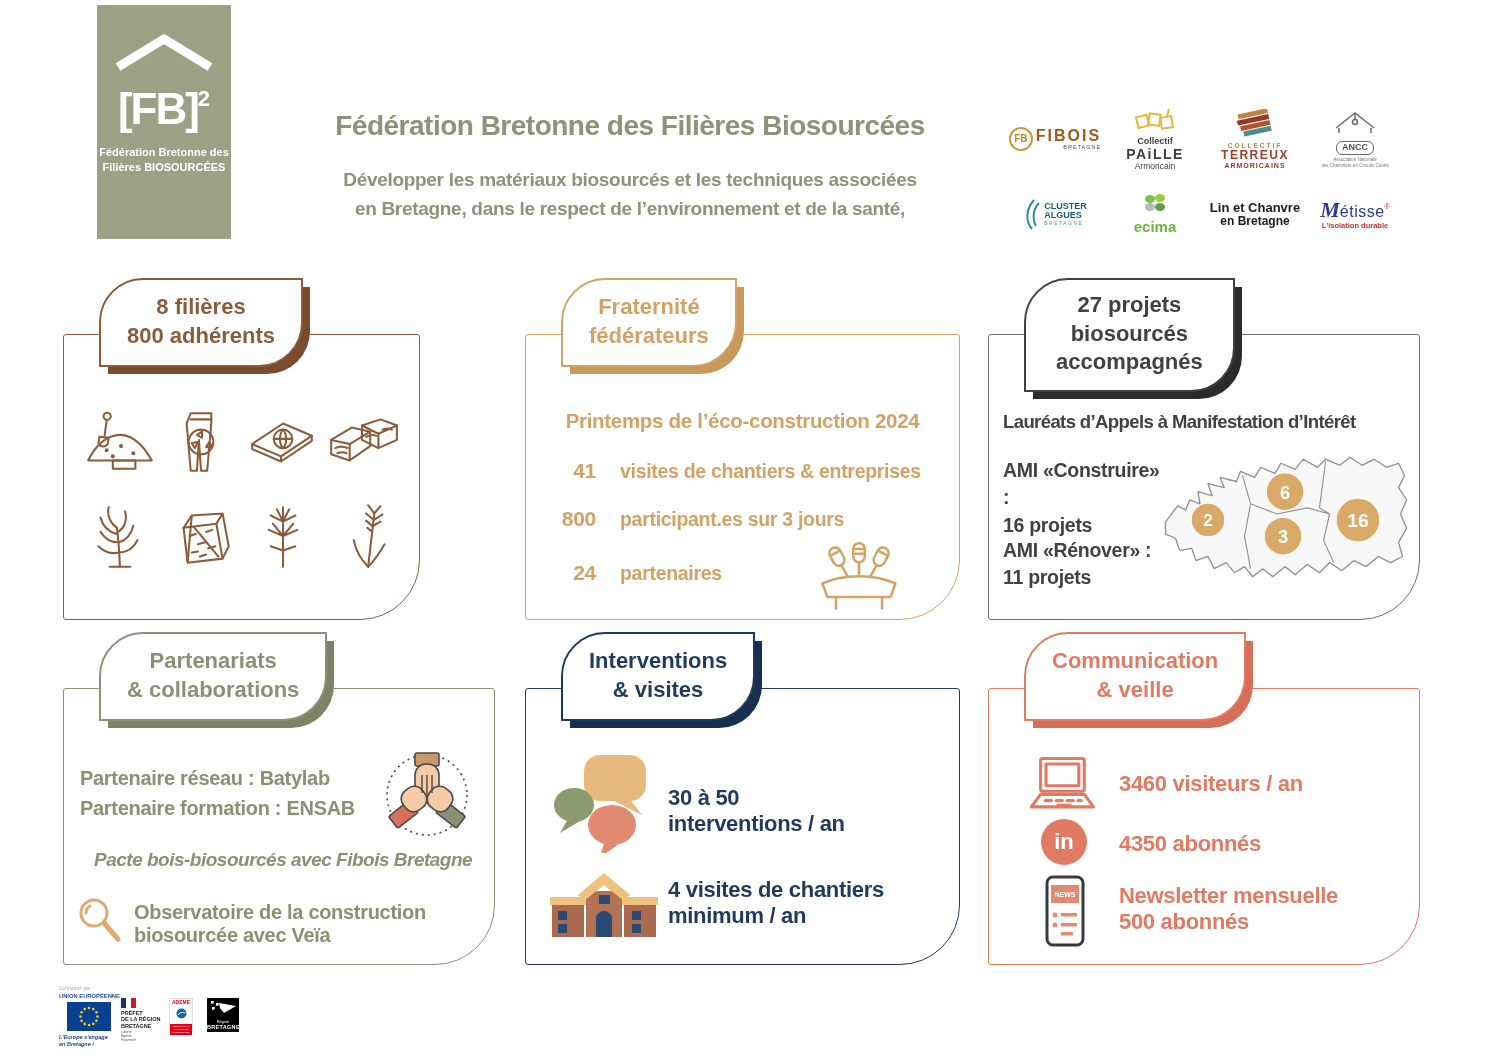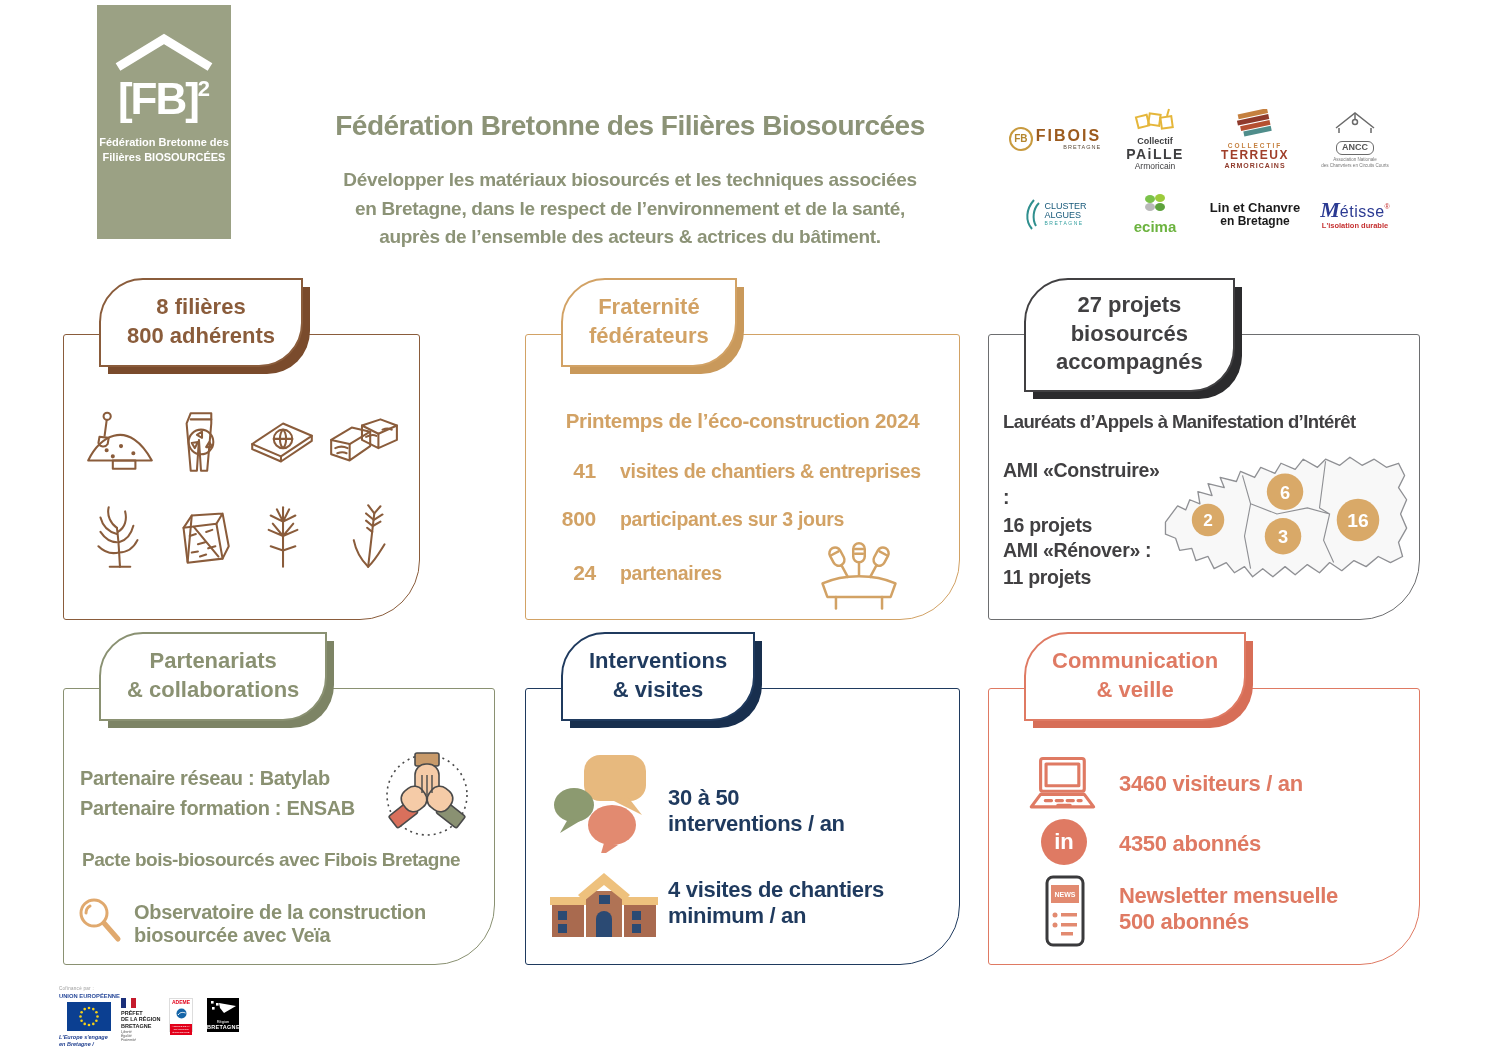--- a/index.html
+++ b/index.html
@@ -4,21 +4,21 @@
 <style>
   * { box-sizing: border-box; margin: 0; padding: 0; }
   html,body { background:#fff; }
   .page { position:relative; width:1500px; height:1061px; background:#fff;
           font-family:"Liberation Sans", sans-serif; overflow:hidden; }
 
   
   .brandbox { position:absolute; left:97px; top:5px; width:134px; height:234px;
               background:#9ba184; color:#fff; text-align:center; }
   .brandbox .roof { margin-top:26px; }
-  .fb2 { font-size:44px; font-weight:700; letter-spacing:-2px; line-height:1; margin-top:2px; }
+  .fb2 { font-size:44px; font-weight:700; letter-spacing:-2px; line-height:1; margin-top:12px; }
   .fb2 sup { font-size:22px; vertical-align:18px; letter-spacing:0; }
   .brandname { margin-top:14px; font-size:11px; font-weight:700; line-height:1.35; }
 
   .title { position:absolute; left:290px; top:110px; width:680px; text-align:center;
            color:#8c9377; font-weight:700; font-size:28px; letter-spacing:-0.5px; }
   .subtitle { position:absolute; left:300px; top:166px; width:660px; text-align:center;
               color:#8c9377; font-weight:700; font-size:19px; letter-spacing:-0.3px; line-height:1.5; }
 
   
   .partners { position:absolute; left:1005px; top:96px; width:400px; height:150px;
@@ -33,21 +33,21 @@
   .paille-l1 { font-size:9px; font-weight:700; color:#3f3f41; }
   .paille-l2 { font-size:14px; font-weight:700; color:#3f3f41; letter-spacing:1.5px; }
   .paille-l3 { font-size:8.5px; color:#3f3f41; }
   .terreux-l1 { font-size:6.5px; color:#c5803f; letter-spacing:2px; font-weight:700; }
   .terreux-l2 { font-size:12px; font-weight:700; color:#a03f2a; letter-spacing:1.5px; }
   .terreux-l3 { font-size:7px; font-weight:700; color:#8f3a2b; letter-spacing:1px; }
   .ancc-badge { display:inline-block; border:1.5px solid #6a6a6a; border-radius:6px;
                 font-size:9px; font-weight:700; color:#555; padding:1px 5px; margin-top:-2px;}
   .ancc-sub { font-size:4.5px; color:#777; margin-top:2px; line-height:1.3; }
   .algues { display:flex; align-items:center; gap:3px; }
-  .algues-l1,.algues-l2 { font-size:9px; font-weight:400; color:#17597a; text-align:left; }
+  .algues-l1,.algues-l2 { font-size:9px; font-weight:700; color:#17597a; text-align:left; }
   .algues-l3 { font-size:5px; color:#35a0a0; letter-spacing:1.5px; text-align:left; }
   .ecima-name { font-size:15px; font-weight:700; color:#6cb33f; }
   .lin-l1 { font-size:13px; font-weight:700; color:#1a1a1a; }
   .lin-l2 { font-size:12px; font-weight:700; color:#1a1a1a; }
   .met-line { color:#2b3a92; }
   .met-script { font-family:"Liberation Serif", serif; font-style:italic; font-size:22px; font-weight:700; }
   .met-rest { font-size:16px; font-weight:400; letter-spacing:0.5px; }
   .met-reg { font-size:7px; color:#c53030; vertical-align:8px; }
   .met-tag { font-size:7.5px; font-weight:700; color:#c53030; margin-top:1px; }
 
@@ -119,21 +119,20 @@
     <div class="brandname">
       <div>Fédération Bretonne des</div>
       <div>Filières BIOSOURCÉES</div>
     </div>
   </div>
 
   <div class="title">Fédération Bretonne des Filières Biosourcées</div>
   <div class="subtitle">
     <div>Développer les matériaux biosourcés et les techniques associées</div>
     <div>en Bretagne, dans le respect de l’environnement et de la santé,</div>
-    <div>auprès de l’ensemble des acteurs &amp; actrices du bâtiment.</div>
   </div>
 
   <div class="partners">
     <div class="plogo">
       <div class="fibois-row">
         <span class="fb-circle">FB</span>
         <span><span class="fibois-name">FIBOIS</span>
         <span class="fibois-sub">BRETAGNE</span></span>
       </div>
     </div>
@@ -362,21 +361,21 @@
         <g stroke="#4a4a4a" stroke-width="1.6">
           <rect x="33" y="4" width="24" height="13" rx="2" fill="#c89a6a"></rect>
           <rect x="8" y="58" width="26" height="15" rx="2" fill="#d9705c" transform="rotate(-38 21 65)"></rect>
           <rect x="56" y="58" width="26" height="15" rx="2" fill="#8a9172" transform="rotate(38 69 65)"></rect>
           <rect x="33" y="15" width="24" height="36" rx="11" fill="#f5cba7"></rect>
           <rect x="20" y="38" width="24" height="24" rx="10" fill="#f5cba7" transform="rotate(-38 32 50)"></rect>
           <rect x="46" y="38" width="24" height="24" rx="10" fill="#f5cba7" transform="rotate(38 58 50)"></rect>
         </g>
         <path d="M40 26 v18 M45 26 v20 M50 26 v18" stroke="#4a4a4a" stroke-width="1.4" fill="none"></path>
       </svg>
-      <div class="txt pacte" style="top:160px; left:18px; right:10px;">Pacte bois-biosourcés avec Fibois Bretagne</div>
+      <div class="txt pacte" style="top:160px; left:30px; right:10px;font-style:italic;">Pacte bois-biosourcés avec Fibois Bretagne</div>
       <svg style="position:absolute; left:12px; top:206px;" width="50" height="50" viewBox="0 0 50 50">
         <g fill="none" stroke="#e0a96e" stroke-width="3" stroke-linecap="round">
           <circle cx="18" cy="18" r="13"></circle>
           <path d="M10 18 a8 8 0 0 1 4 -7"></path>
           <line x1="28" y1="28" x2="42" y2="44" stroke-width="5"></line>
         </g>
       </svg>
       <div class="txt part-line" style="top:212px; left:70px; width:350px;">
         <div>Observatoire de la construction</div>
         <div>biosourcée avec Veïa</div>

